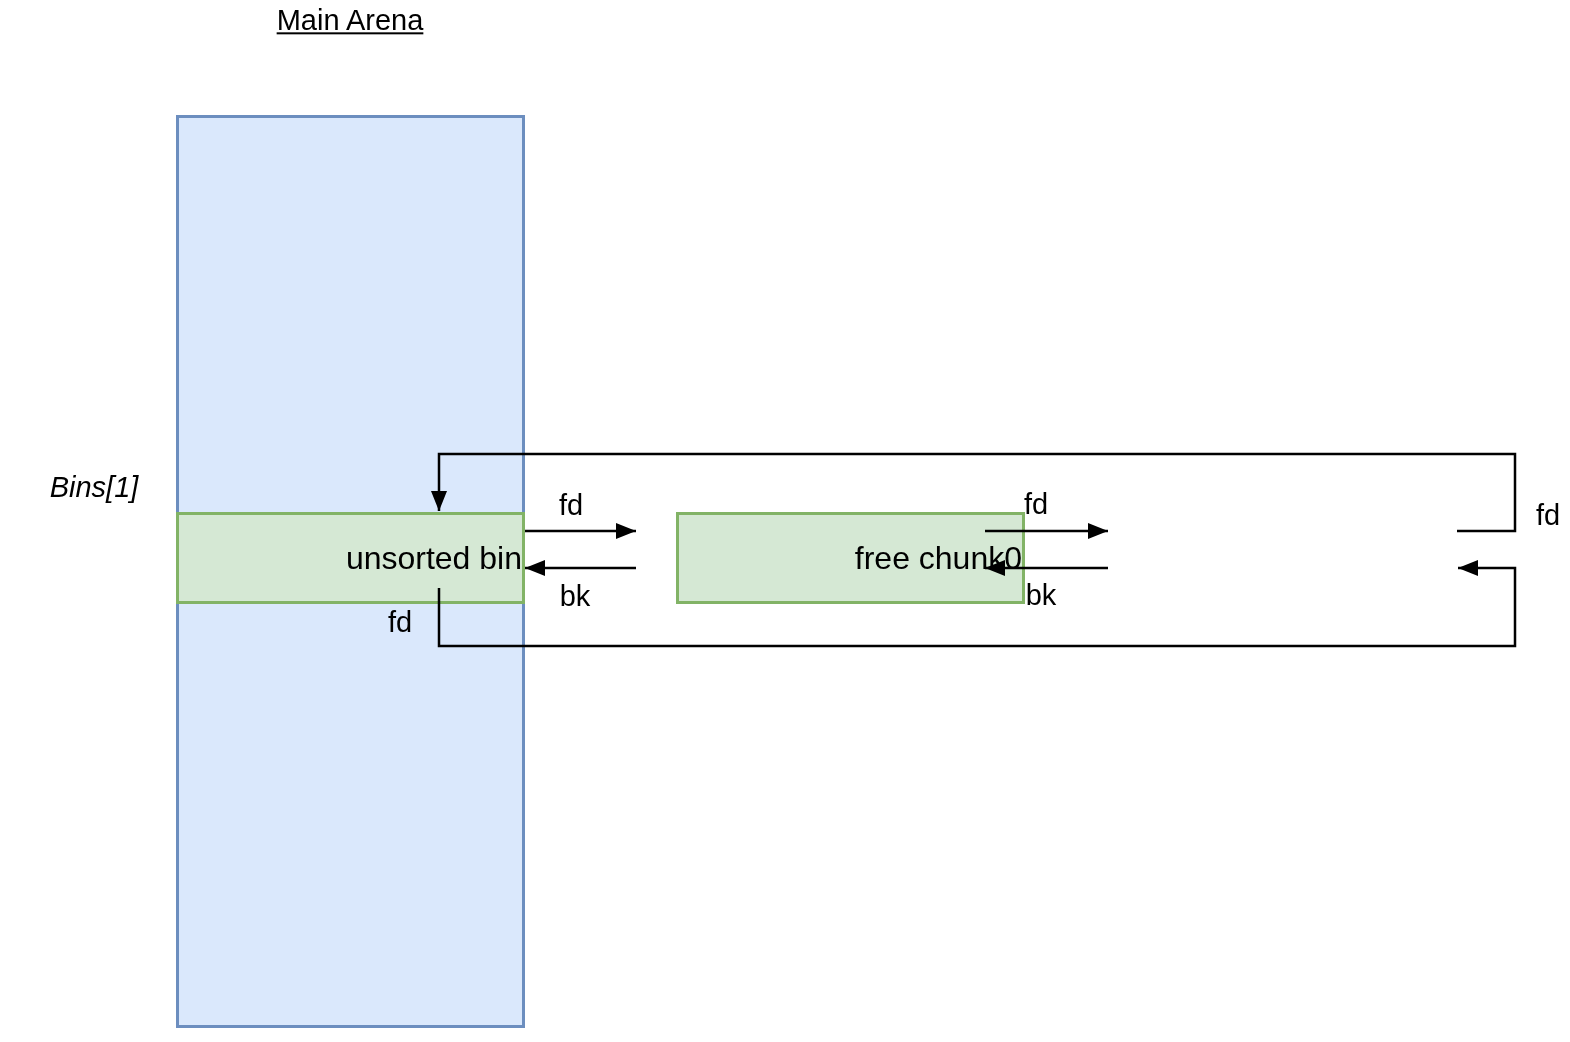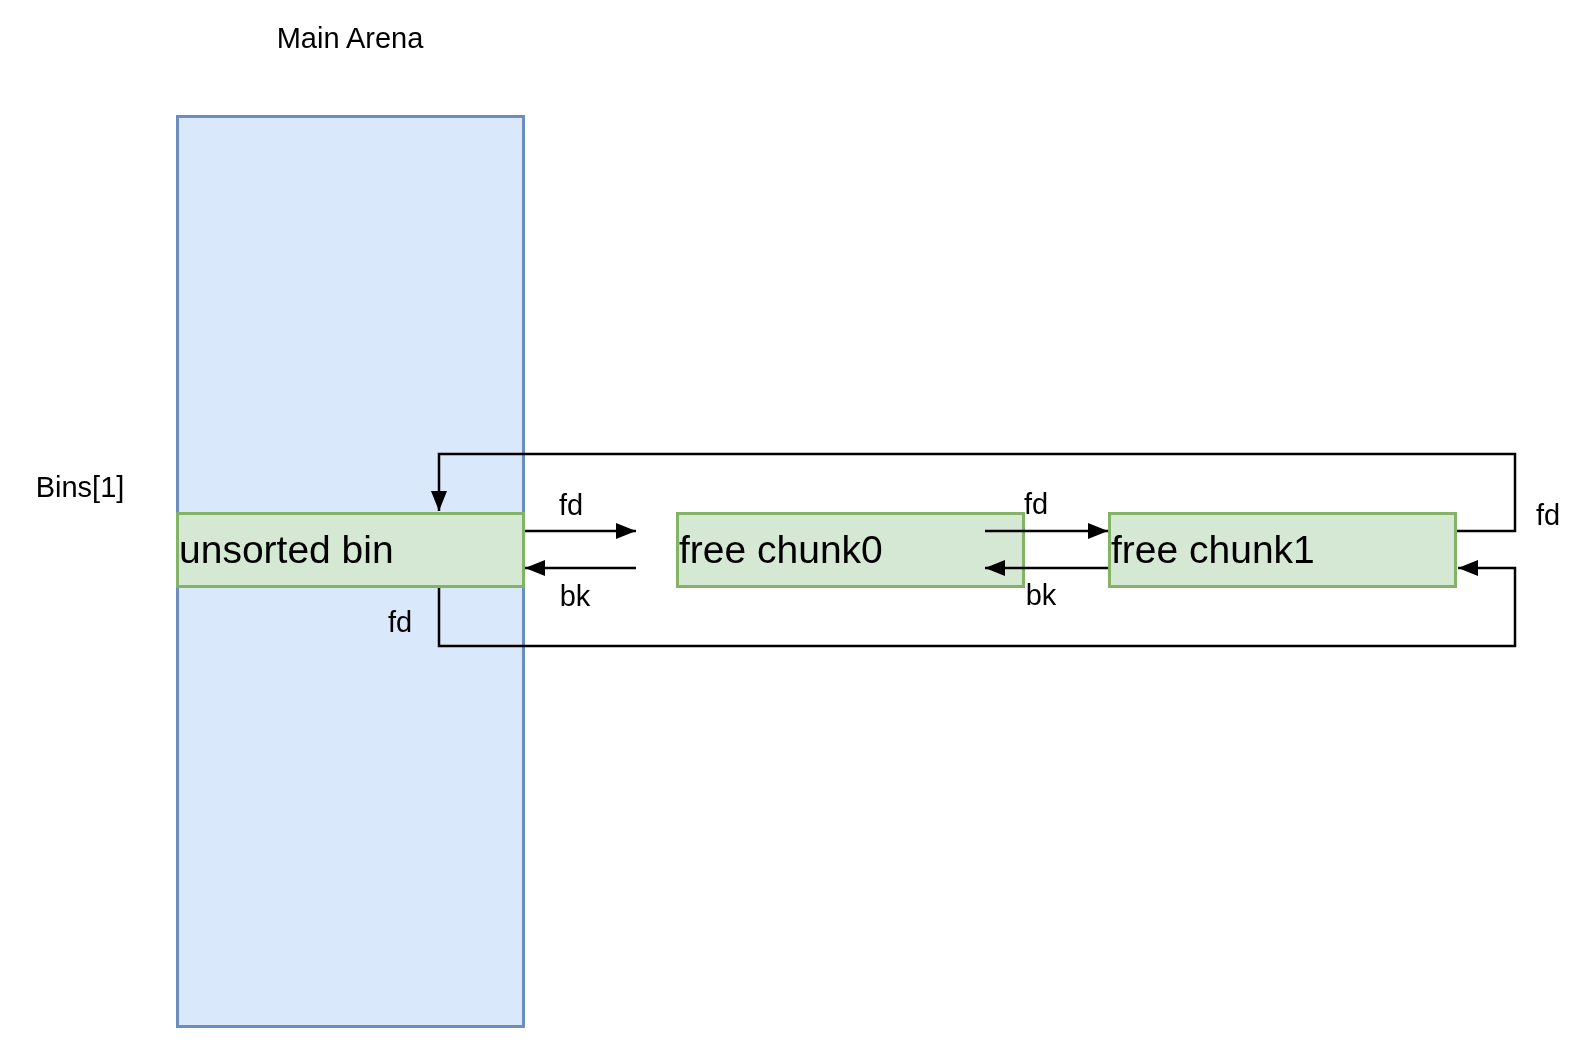--- a/index.html
+++ b/index.html
@@ -37,27 +37,27 @@
     position: absolute;
     left: 176px;
     top: 115px;
     width: 349px;
     height: 913px;
     background: var(--arena-fill);
     border: 3px solid var(--arena-stroke);
   }
   .node {
     position: absolute;
-    height: 76px;
+    height: 92px;
     background: var(--chunk-fill);
     border: 3px solid var(--chunk-stroke);
     display: flex;
     align-items: center;
-    justify-content: flex-start;
-    font-size: 39px;
+    justify-content: flex-end;
+    font-size: 32px;
     color: var(--text);
   }
   .node-unsorted { left: 176px; top: 512px; width: 349px; }
   .node-chunk0   { left: 636px; top: 512px; width: 349px; margin-left: 40px; }
   .node-chunk1   { left: 1108px; top: 512px; width: 349px; }
   .edges {
     position: absolute;
     left: 0;
     top: 0;
     width: 1570px;
@@ -68,37 +68,34 @@
     fill: none;
     stroke: var(--line);
     stroke-width: 2.5;
   }
 </style>
 </head>
 <body>
 
 <div class="canvas">
 
-  <div class="label" style="left:350px; top:39px;">Main Arena</div>
+  <div class="label" style="left:350px; top:21px;text-decoration:underline;">Main Arena</div>
 
-  <div class="label" style="left:80px; top:488px;">Bins[1]</div>
+  <div class="label" style="left:94px; top:488px;font-style:italic;">Bins[1]</div>
 
   <div class="arena"></div>
 
   <div class="node node-unsorted">
     <span>unsorted bin</span>
   </div>
 
   <div class="node node-chunk0">
     <span>free chunk0</span>
   </div>
 
-  <div class="node node-chunk1">
-    <span>free chunk1</span>
-  </div>
 
   <svg class="edges" width="1570" height="1042" viewBox="0 0 1570 1042" xmlns="http://www.w3.org/2000/svg">
     <defs>
       <marker id="arrowhead" markerUnits="userSpaceOnUse" markerWidth="22" markerHeight="18" refX="20" refY="8" orient="auto">
         <path d="M0,0 L20,8 L0,16 Z" fill="#000000"></path>
       </marker>
     </defs>
 
     <line x1="525" y1="531" x2="636" y2="531" marker-end="url(#arrowhead)"></line>
 

